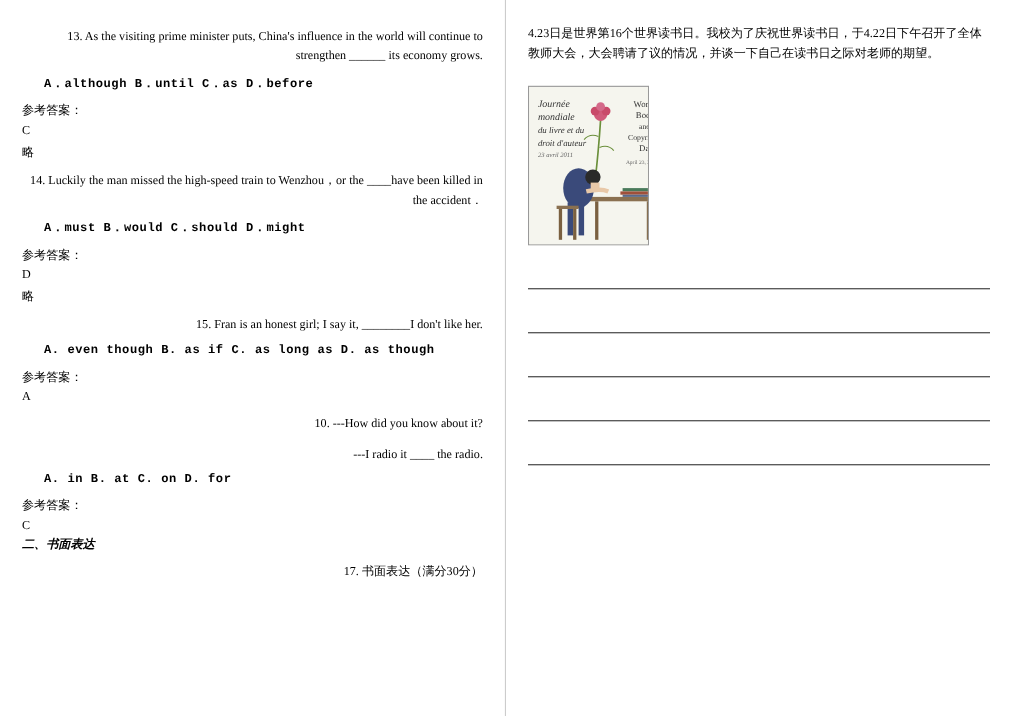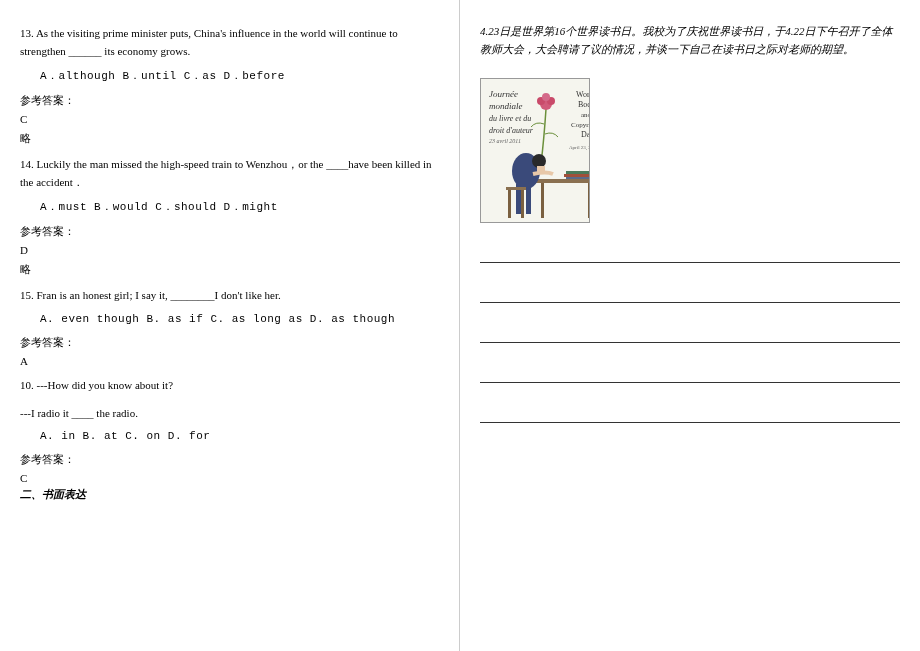--- a/index.html
+++ b/index.html
@@ -23,45 +23,46 @@
     .left-column {
       width: 460px;
       border-right: 1px solid #ccc;
     }
     .right-column {
       width: 460px;
     }
     .question-text {
       margin: 10px 0 8px 0;
       line-height: 1.6;
+      text-align: right;
     }
     .options {
       font-family: "Courier New", monospace;
       margin: 8px 0 10px 20px;
       letter-spacing: 0.5px;
+      font-weight: bold;
     }
     .answer-label {
       font-weight: normal;
       margin: 8px 0 5px 0;
     }
     .answer-value {
       margin: 3px 0;
     }
     .answer-extra {
       margin: 6px 0;
     }
     .section-header {
       font-weight: bold;
       margin: 2px 0 8px 0;
       font-style: italic;
     }
     .instruction-text {
       margin: 8px 0;
       line-height: 1.6;
-      font-style: italic;
     }
     .illustration {
       width: 110px;
       height: 145px;
       border: 1px solid #999;
       background: #f5f5f0;
       margin: 20px 0 10px 0;
       position: relative;
       overflow: hidden;
     }
@@ -103,20 +104,21 @@
   <div class="answer-value">A</div>
 
   <div class="question-text">10. ---How did you know about it?</div>
   <div class="question-text">---I radio it ____ the radio.</div>
   <div class="options">A. in              B. at                 C. on           D. for</div>
   <div class="answer-label">参考答案：</div>
   <div class="combined-line">
     <div class="answer-value">C</div>
     <div class="section-header">二、书面表达</div>
   </div>
+  <div class="question-text">17. 书面表达（满分30分）</div>
 
 </div>
 
 <div class="column right-column">
 
   <div class="instruction-text">4.23日是世界第16个世界读书日。我校为了庆祝世界读书日，于4.22日下午召开了全体教师大会，大会聘请了议的情况，并谈一下自己在读书日之际对老师的期望。</div>
 
   <div class="illustration">
     <svg width="130" height="145" viewBox="0 0 130 145">
       <rect x="0" y="0" width="130" height="145" fill="#f5f5ee"></rect>

